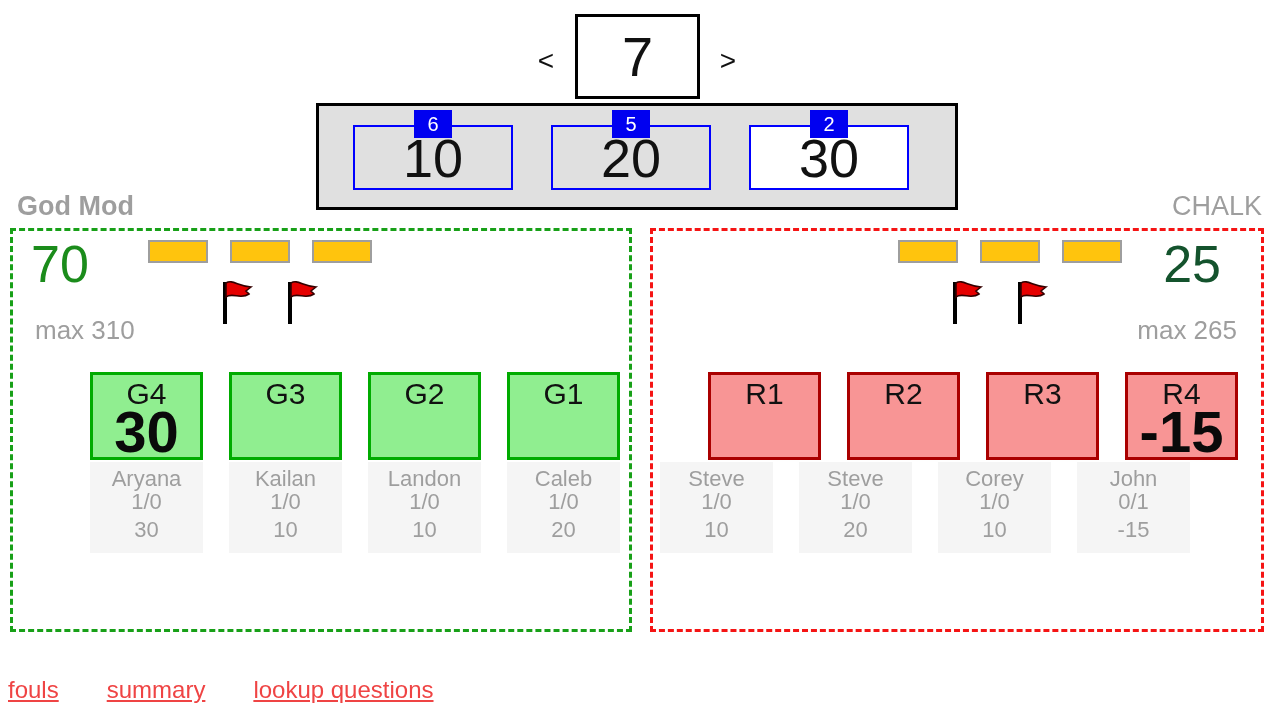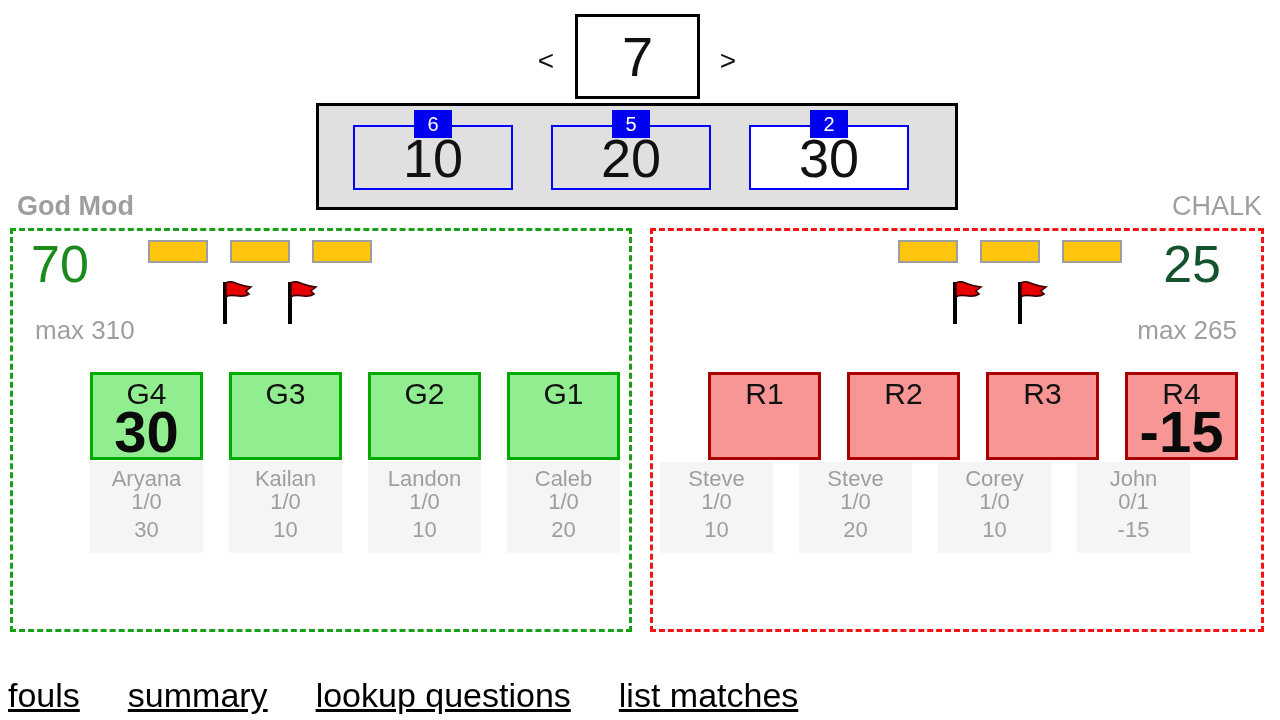--- a/index.html
+++ b/index.html
@@ -53,21 +53,21 @@
   .card-overlay{position:absolute;top:28px;left:0;right:0;text-align:center;font-size:58px;font-weight:bold;
     line-height:1;color:#0a0a0a;white-space:nowrap;}
   .stats-row{position:absolute;top:231px;display:flex;gap:26px;}
   #team-left .stats-row{left:77px;}
   #team-right .stats-row{left:7px;}
   .stat-block{width:113px;height:86px;background:#f5f5f5;text-align:center;color:#9e9e9e;font-size:22px;line-height:23px;
     padding-top:5px;box-sizing:content-box;}
   .stat-points{margin-top:5px;}
   
   .footer-links{position:absolute;left:8px;top:676px;display:flex;gap:48px;}
-  .footer-links a{color:#000000;font-size:34px;text-decoration:underline;cursor:pointer;white-space:nowrap;}
+  .footer-links a{color:#ef4444;font-size:24px;text-decoration:underline;cursor:pointer;white-space:nowrap;}
 </style>
 </head>
 <body>
 
 <div id="screen">
 
   <div class="nav-chev" id="chev-prev">&lt;</div>
   <div class="q-box">7</div>
   <div class="nav-chev" id="chev-next">&gt;</div>
 
@@ -208,16 +208,15 @@
         <div>0/1</div>
         <div class="stat-points">-15</div>
       </div>
     </div>
   </div>
 
   <div class="footer-links">
     <a>fouls</a>
     <a>summary</a>
     <a>lookup questions</a>
-    <a>list matches</a>
   </div>
 
 </div>
 
 </body></html>

